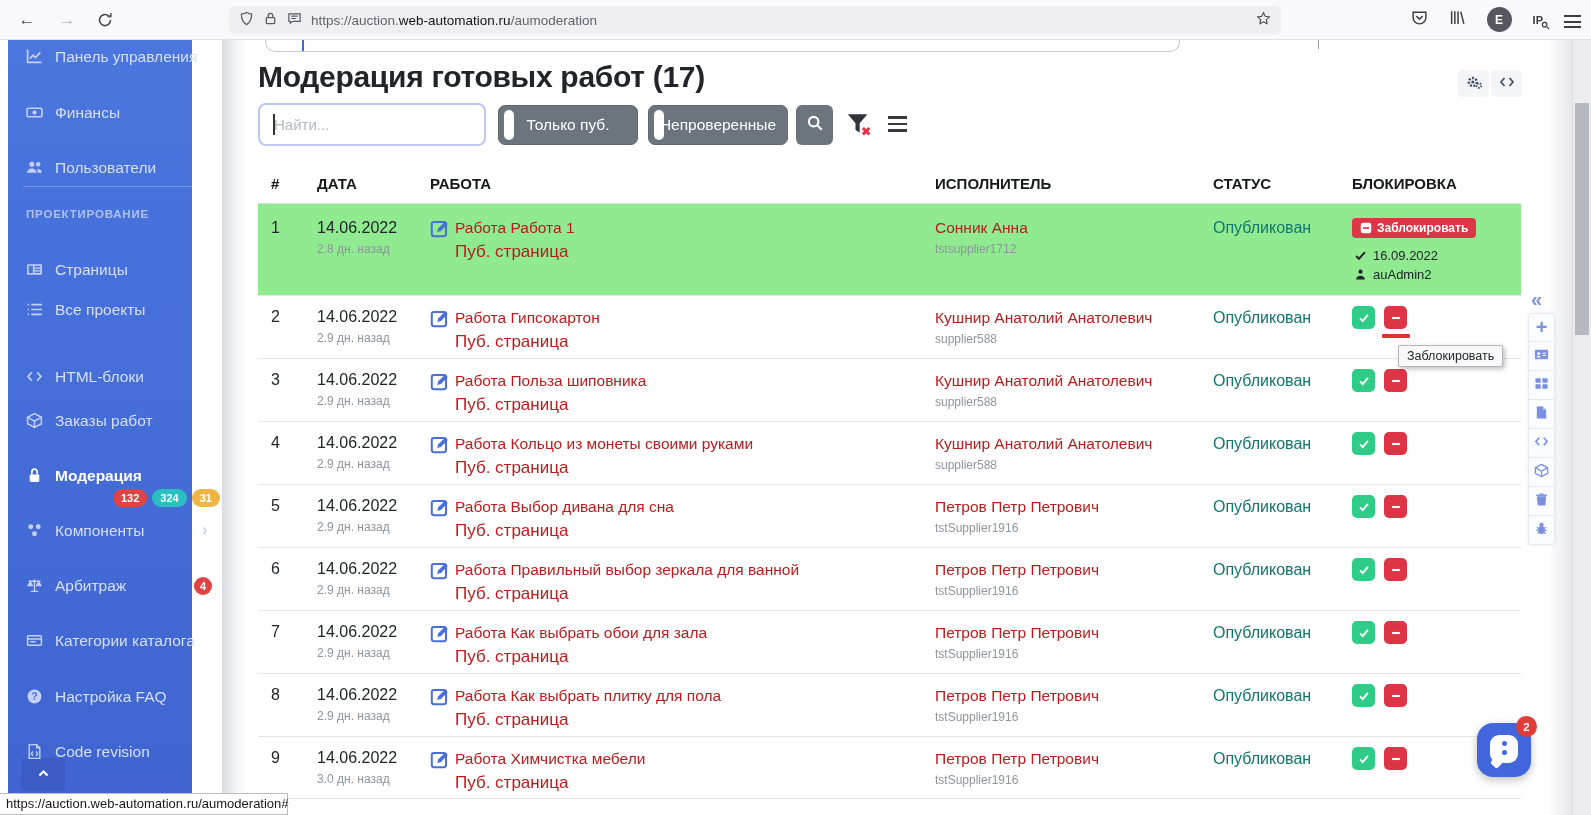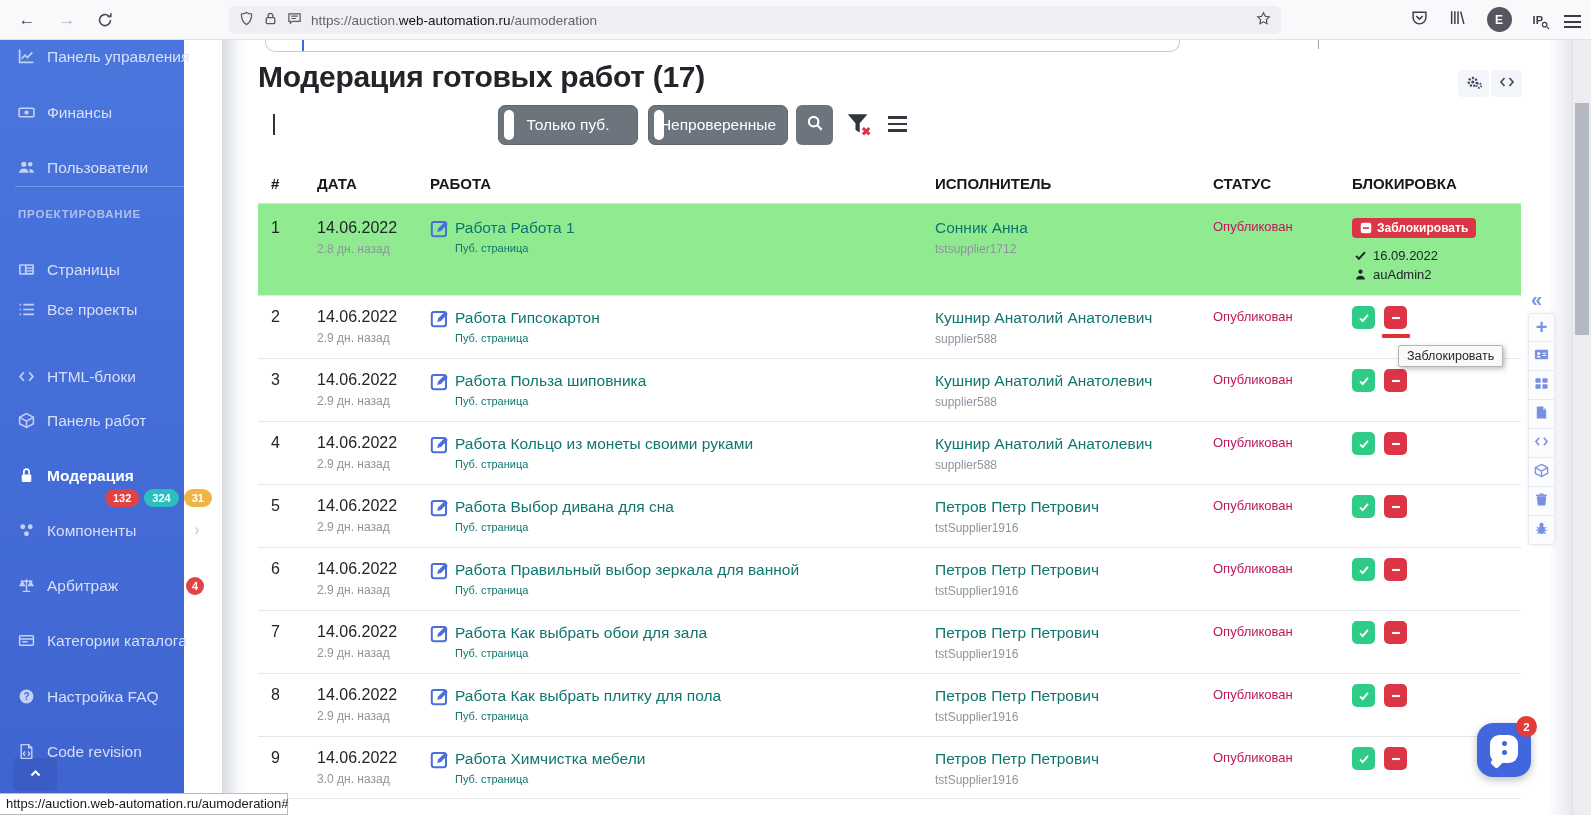--- a/index.html
+++ b/index.html
@@ -21,21 +21,21 @@
 .avatar-e{width:25px;height:25px;border-radius:50%;background:#57555f;color:#fff;font-size:12px;font-weight:bold;display:flex;align-items:center;justify-content:center}
 .ip-badge{font-size:11px;font-weight:bold;color:#3a3a42;position:relative}
 .ip-badge svg{position:absolute;width:9px;height:9px;right:-7px;bottom:-4px}
 .burger{display:flex;flex-direction:column;gap:3.5px;padding-top:4px}
 .burger i{display:block;width:17px;height:2px;background:#3c3c44}
 
 
 .app{position:absolute;left:0;top:40px;width:100%;height:775px;background:#fff;overflow:hidden}
 
 
-.sidebar{position:absolute;left:0;top:0;width:184px;height:100%;background:linear-gradient(180deg,#4a76de 0%,#3f64d0 100%)}
+.sidebar{position:absolute;left:8px;top:0;width:184px;height:100%;background:linear-gradient(180deg,#4a76de 0%,#3f64d0 100%)}
 .sb-item{position:absolute;left:18px;display:flex;align-items:center;gap:10px;color:#d7dffa;font-size:15.5px;white-space:nowrap}
 .sb-item .ic{width:19px;height:18px;display:inline-flex;color:#c4d0f5}
 .sb-item .ic svg{width:17px;height:17px}
 .sb-item.active{color:#fff;font-weight:bold}
 .sb-item.active .ic{color:#fff}
 .sb-section{position:absolute;left:18px;font-size:11.5px;font-weight:bold;letter-spacing:.8px;color:rgba(255,255,255,.55)}
 .sb-divider{position:absolute;left:15px;width:192px;border-top:1px solid rgba(255,255,255,.25)}
 .sb-badges{position:absolute;left:105px;display:flex;gap:5px}
 .sb-badges b{font-size:11px;font-weight:bold;color:#fff;padding:3px 8px;border-radius:10px}
 .sb-dot{position:absolute;left:186px;width:18px;height:18px;border-radius:50%;background:#e04343;color:#fff;font-size:11px;font-weight:bold;display:flex;align-items:center;justify-content:center}
@@ -77,25 +77,25 @@
 .trow:first-child{border-top:none}
 .trow:last-child{border-bottom:1px solid #e3e6ea}
 .trow.hl{background:#90ea90;height:91px}
 .c{position:absolute}
 .idx{left:13px;top:12px;font-size:16px;color:#212529}
 .datec{left:59px;top:12px;font-size:16px;color:#212529}
 .ago{left:59px;top:35px;font-size:12px;color:#8d959d}
 .wicon{left:172px;top:13px;color:#4a6fd9}
 .wicon svg{width:19px;height:19px}
 .workc{left:197px;top:13px;font-size:15.5px}
-.link{color:#0f766e}
-.wsub{left:197px;top:36px;font-size:11px}
+.link{color:#b91c1c}
+.wsub{left:197px;top:36px;font-size:17px}
 .execc{left:677px;top:13px;font-size:15.5px}
 .esub{left:677px;top:36px;font-size:12px;color:#8d959d}
-.statusc{left:955px;top:13px;font-size:13px;color:#be185d}
+.statusc{left:955px;top:13px;font-size:16px;color:#0f766e}
 .hl .idx,.hl .datec,.hl .workc,.hl .execc,.hl .statusc{top:15px}
 .hl .wicon{top:15px}
 .hl .ago,.hl .wsub,.hl .esub{top:38px}
 .okbtn,.rmbtn{top:10px;width:23px;height:23px;border-radius:5px;display:flex;align-items:center;justify-content:center}
 .okbtn{left:1094px;background:#2ecc87}
 .rmbtn{left:1126px;background:#dc3545}
 .okbtn svg,.rmbtn svg{width:14px;height:14px}
 .blockbtn{left:1094px;top:14px;background:#dc3545;color:#fff;font-size:12px;font-weight:bold;padding:3px 8px;border-radius:4px;display:flex;gap:5px;align-items:center;white-space:nowrap}
 .blockbtn svg{width:12px;height:12px}
 .bline{font-size:13px;color:#212529;display:flex;gap:6px;align-items:center;white-space:nowrap}
@@ -242,21 +242,21 @@
           </span>
           <span>HTML-блоки</span>
         </div>
         <div class="sb-item" style="top: 372px;">
           <span class="ic">
             <svg viewBox="0 0 16 16" fill="none" stroke="currentColor" stroke-width="1.4">
               <path d="M8 1.5L14.5 5v6L8 14.5 1.5 11V5z"></path>
               <path d="M1.5 5L8 8.5 14.5 5M8 8.5v6"></path>
             </svg>
           </span>
-          <span>Панель работ</span>
+          <span>Заказы работ</span>
         </div>
         <div class="sb-item active" style="top: 427px;">
           <span class="ic">
             <svg viewBox="0 0 16 16">
               <rect x="3.5" y="7" width="9" height="7" rx="1" fill="currentColor"></rect>
               <path d="M5.5 7V4.5a2.5 2.5 0 015 0V7" fill="none" stroke="currentColor" stroke-width="1.6"></path>
             </svg>
           </span>
           <span>Модерация</span>
         </div>
@@ -330,20 +330,21 @@
                 <circle cx="13" cy="11.5" r="2.3" stroke-width="1.8" stroke-dasharray="1.5 1.1"></circle>
               </svg></span>
           </div>
         <div class="tbtn">
             <span><svg viewBox="0 0 16 16" fill="none" stroke="currentColor" stroke-width="1.7">
                 <path d="M5.5 4L2 8l3.5 4M10.5 4L14 8l-3.5 4"></path>
               </svg></span>
           </div>
       </div>
 
+      <input class="search-input" placeholder="Найти..." style="">
       <div class="input-caret"></div>
       <div class="toggle t2">
           <div class="knob"></div>
           <span>Непроверенные</span>
         </div>
       <div class="toggle t1">
           <div class="knob"></div>
           <span>Только пуб.</span>
         </div>
       <div class="search-btn">

